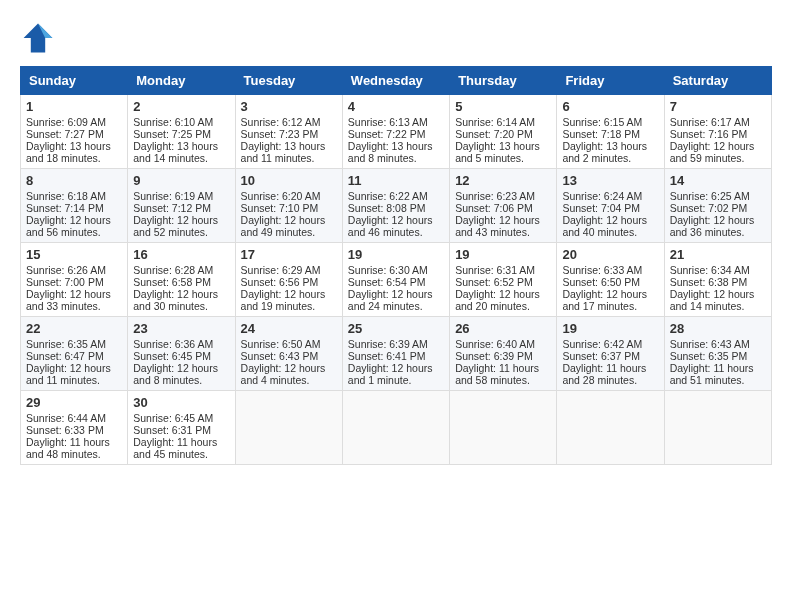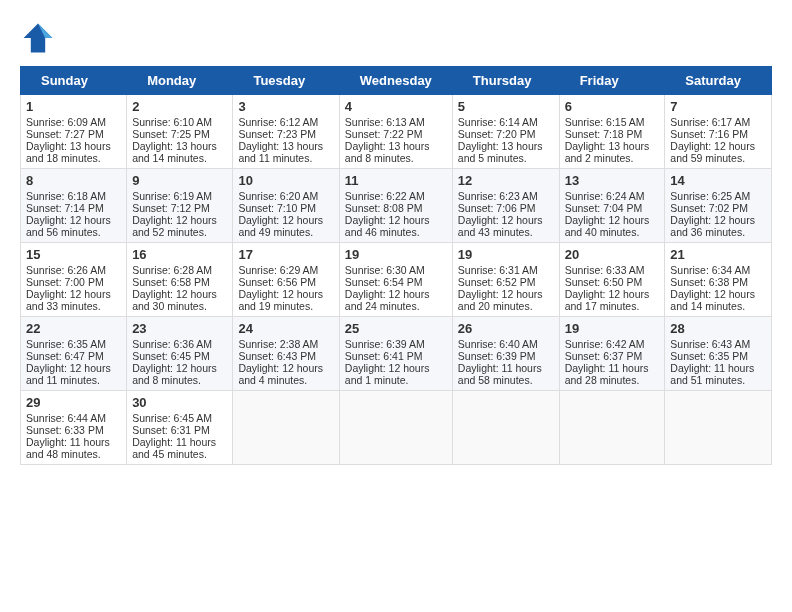--- a/index.html
+++ b/index.html
@@ -47,21 +47,21 @@
       color: #444;
     }
     .calendar {
       width: 100%;
       border-collapse: collapse;
       border: 1px solid #ccc;
     }
     .calendar th {
       background-color: #1a5ba8;
       color: #fff;
-      padding: 6px 20px;
+      padding: 6px 8px;
       font-size: 13px;
       text-align: left;
       border: 1px solid #1a5ba8;
     }
     .calendar td {
       vertical-align: top;
       padding: 4px 5px;
       font-size: 10.5px;
       color: #333;
       border: 1px solid #ddd;
@@ -138,21 +138,21 @@
         <td><span class="day-num">16</span><span>Sunrise: 6:28 AM</span><br><span>Sunset: 6:58 PM</span><br><span>Daylight: 12 hours and 30 minutes.</span></td>
         <td><span class="day-num">17</span><span>Sunrise: 6:29 AM</span><br><span>Sunset: 6:56 PM</span><br><span>Daylight: 12 hours and 19 minutes.</span></td>
         <td><span class="day-num">19</span><span>Sunrise: 6:30 AM</span><br><span>Sunset: 6:54 PM</span><br><span>Daylight: 12 hours and 24 minutes.</span></td>
         <td><span class="day-num">19</span><span>Sunrise: 6:31 AM</span><br><span>Sunset: 6:52 PM</span><br><span>Daylight: 12 hours and 20 minutes.</span></td>
         <td><span class="day-num">20</span><span>Sunrise: 6:33 AM</span><br><span>Sunset: 6:50 PM</span><br><span>Daylight: 12 hours and 17 minutes.</span></td>
         <td><span class="day-num">21</span><span>Sunrise: 6:34 AM</span><br><span>Sunset: 6:38 PM</span><br><span>Daylight: 12 hours and 14 minutes.</span></td>
       </tr>
       <tr>
         <td><span class="day-num">22</span><span>Sunrise: 6:35 AM</span><br><span>Sunset: 6:47 PM</span><br><span>Daylight: 12 hours and 11 minutes.</span></td>
         <td><span class="day-num">23</span><span>Sunrise: 6:36 AM</span><br><span>Sunset: 6:45 PM</span><br><span>Daylight: 12 hours and 8 minutes.</span></td>
-        <td><span class="day-num">24</span><span>Sunrise: 2:38 AM</span><br><span>Sunset: 6:43 PM</span><br><span>Daylight: 12 hours and 4 minutes.</span></td>
+        <td><span class="day-num">24</span><span>Sunrise: 6:50 AM</span><br><span>Sunset: 6:43 PM</span><br><span>Daylight: 12 hours and 4 minutes.</span></td>
         <td><span class="day-num">25</span><span>Sunrise: 6:39 AM</span><br><span>Sunset: 6:41 PM</span><br><span>Daylight: 12 hours and 1 minute.</span></td>
         <td><span class="day-num">26</span><span>Sunrise: 6:40 AM</span><br><span>Sunset: 6:39 PM</span><br><span>Daylight: 11 hours and 58 minutes.</span></td>
         <td><span class="day-num">19</span><span>Sunrise: 6:42 AM</span><br><span>Sunset: 6:37 PM</span><br><span>Daylight: 11 hours and 28 minutes.</span></td>
         <td><span class="day-num">28</span><span>Sunrise: 6:43 AM</span><br><span>Sunset: 6:35 PM</span><br><span>Daylight: 11 hours and 51 minutes.</span></td>
       </tr>
       <tr>
         <td><span class="day-num">29</span><span>Sunrise: 6:44 AM</span><br><span>Sunset: 6:33 PM</span><br><span>Daylight: 11 hours and 48 minutes.</span></td>
         <td><span class="day-num">30</span><span>Sunrise: 6:45 AM</span><br><span>Sunset: 6:31 PM</span><br><span>Daylight: 11 hours and 45 minutes.</span></td>
         <td class="empty"></td>
         <td class="empty"></td>

